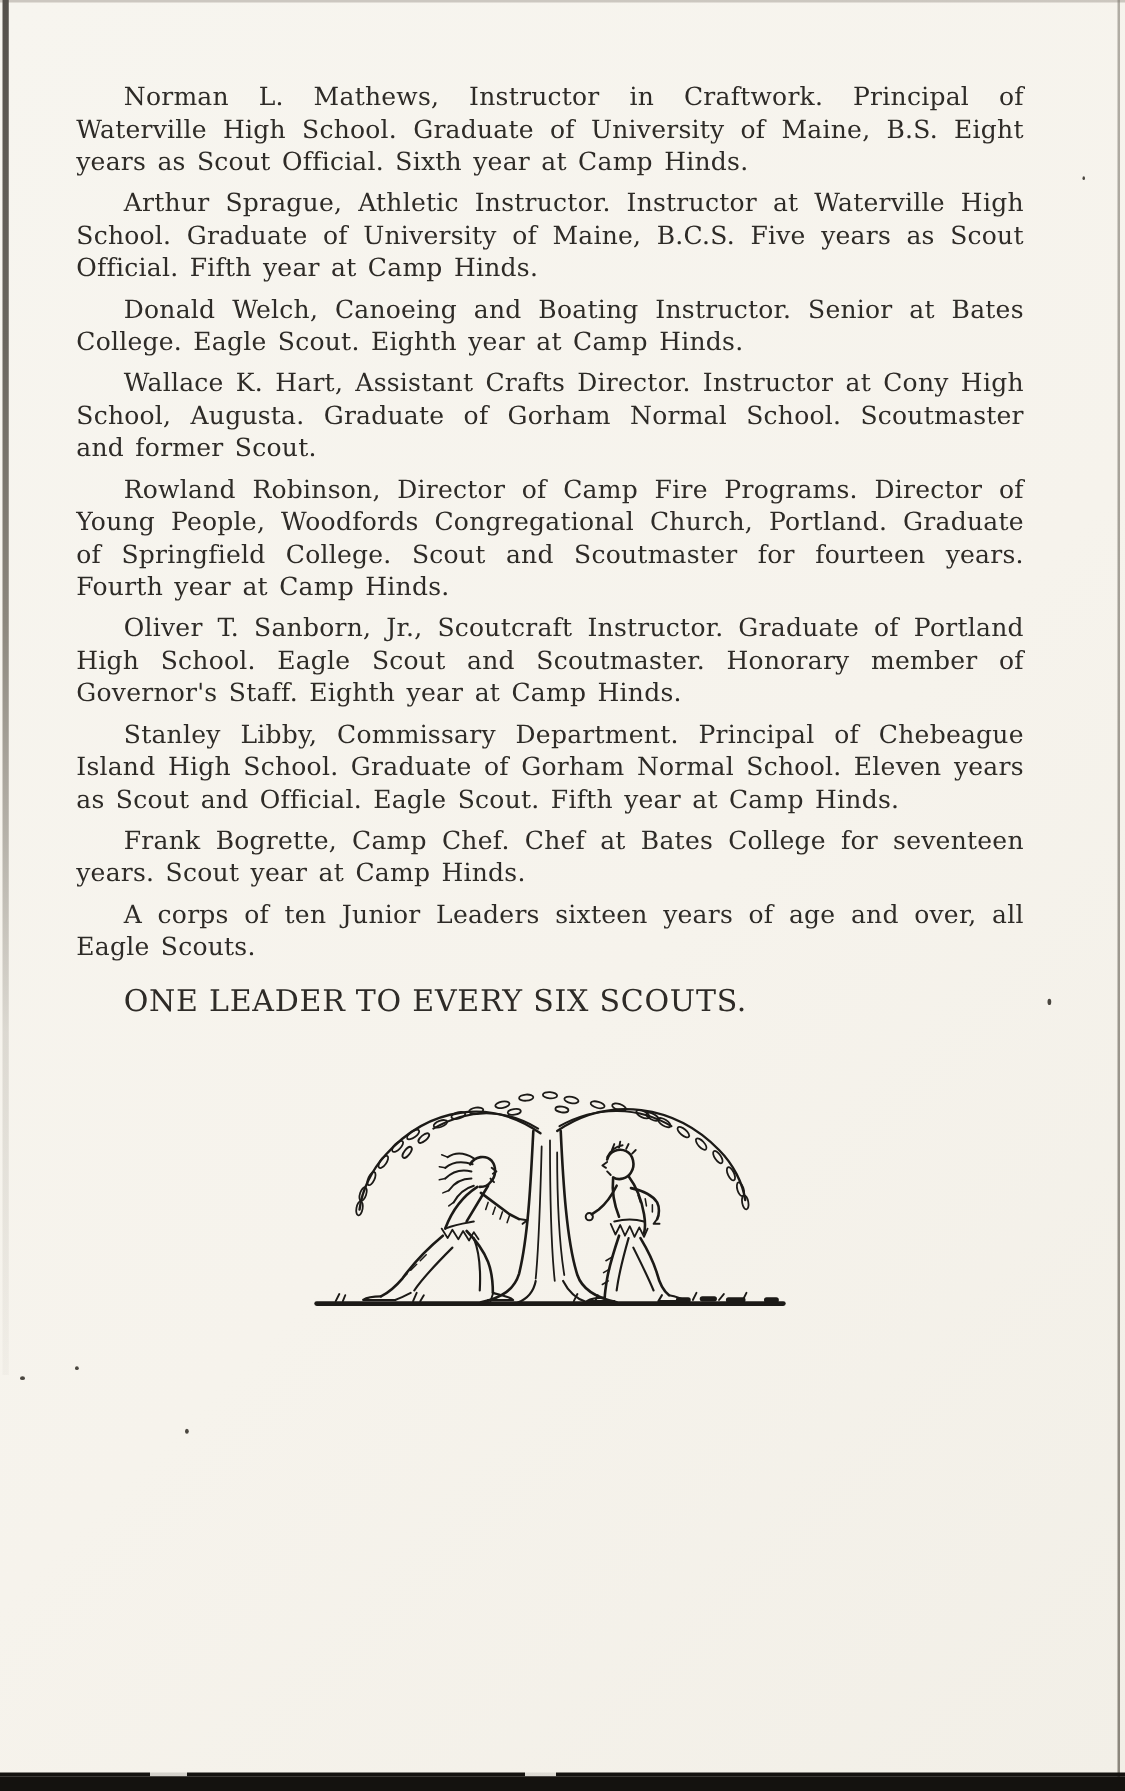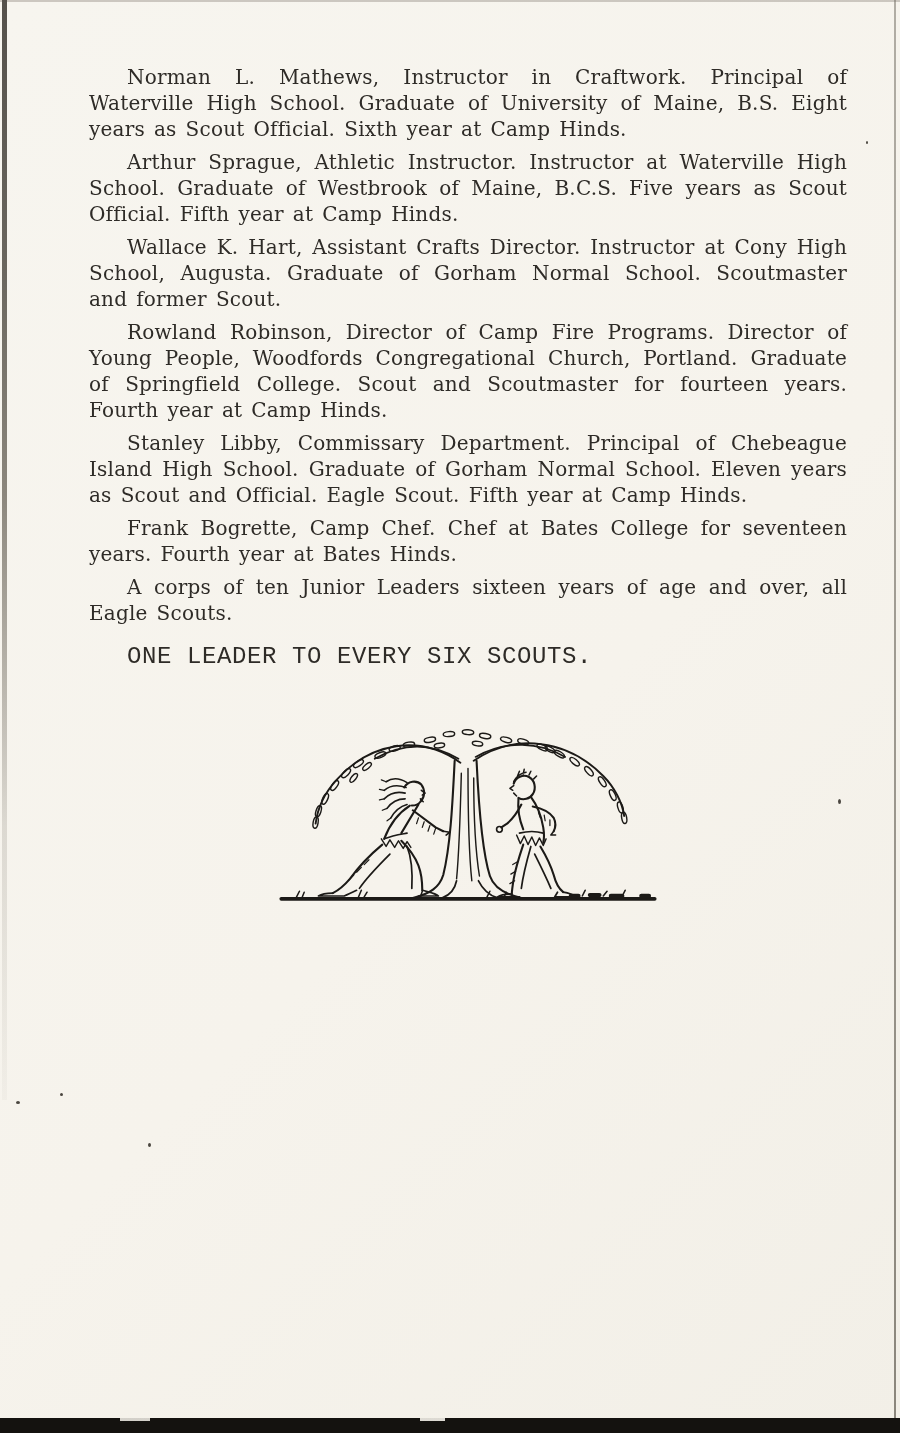--- a/index.html
+++ b/index.html
@@ -7,40 +7,39 @@
   body {
     width: 900px; height: 1433px;
     position: relative;
     overflow: hidden;
     background: linear-gradient(135deg, #f7f5ef 0%, #f6f3ec 55%, #f2efe7 100%);
     font-family: "DejaVu Serif", "Liberation Serif", serif;
     color: #2e2b27;
   }
   .page-content {
     position: absolute;
-    left: 89px; top: 64px;
+    left: 61px; top: 64px;
     width: 758px;
   }
   p.entry {
     margin: 0 0 7px 0;
     font-size: 20px;
     line-height: 26px;
     text-align: justify;
     text-indent: 38px;
     word-spacing: 2.5px;
     letter-spacing: 0.2px;
   }
   .slogan {
     margin: 16px 0 0 0;
     font-size: 24px;
     line-height: 30px;
     letter-spacing: 0.6px;
     text-indent: 38px;
     white-space: nowrap;
-    font-family: Liberation Mono, monospace;
   }
   .illustration-wrap {
     margin-top: 48px;
     text-align: center;
   }
   .illustration-wrap svg { display: inline-block; }
 
   
   .edge-left-line {
     position: absolute; left: 2px; top: 0;
@@ -87,25 +86,27 @@
 
 <div class="speckle" style="left:838px; top:799px; width:3px; height:5px;"></div>
 <div class="speckle" style="left:60px;  top:1093px; width:3px; height:3px;"></div>
 <div class="speckle" style="left:16px;  top:1101px; width:4px; height:3px;"></div>
 <div class="speckle" style="left:866px; top:141px; width:2px; height:3px;"></div>
 <div class="speckle" style="left:148px; top:1143px; width:3px; height:4px;"></div>
 
 <div class="page-content">
 
   <p class="entry">Norman L. Mathews, Instructor in Craftwork. Principal of Waterville High School. Graduate of University of Maine, B.S. Eight years as Scout Official. Sixth year at Camp Hinds.</p>
-  <p class="entry">Arthur Sprague, Athletic Instructor. Instructor at Waterville High School. Graduate of Westbrook of Maine, B.C.S. Five years as Scout Official. Fifth year at Camp Hinds.</p>
+  <p class="entry">Arthur Sprague, Athletic Instructor. Instructor at Waterville High School. Graduate of University of Maine, B.C.S. Five years as Scout Official. Fifth year at Camp Hinds.</p>
+  <p class="entry">Donald Welch, Canoeing and Boating Instructor. Senior at Bates College. Eagle Scout. Eighth year at Camp Hinds.</p>
   <p class="entry">Wallace K. Hart, Assistant Crafts Director. Instructor at Cony High School, Augusta. Graduate of Gorham Normal School. Scoutmaster and former Scout.</p>
   <p class="entry">Rowland Robinson, Director of Camp Fire Programs. Director of Young People, Woodfords Congregational Church, Portland. Graduate of Springfield College. Scout and Scoutmaster for fourteen years. Fourth year at Camp Hinds.</p>
+  <p class="entry">Oliver T. Sanborn, Jr., Scoutcraft Instructor. Graduate of Portland High School. Eagle Scout and Scoutmaster. Honorary member of Governor's Staff. Eighth year at Camp Hinds.</p>
   <p class="entry">Stanley Libby, Commissary Department. Principal of Chebeague Island High School. Graduate of Gorham Normal School. Eleven years as Scout and Official. Eagle Scout. Fifth year at Camp Hinds.</p>
-  <p class="entry">Frank Bogrette, Camp Chef. Chef at Bates College for seventeen years. Fourth year at Bates Hinds.</p>
+  <p class="entry">Frank Bogrette, Camp Chef. Chef at Bates College for seventeen years. Scout year at Camp Hinds.</p>
   <p class="entry">A corps of ten Junior Leaders sixteen years of age and over, all Eagle Scouts.</p>
 
   <p class="slogan">ONE LEADER TO EVERY SIX SCOUTS.</p>
 
   <div class="illustration-wrap">
     <svg width="400" height="192" viewBox="0 0 420 200" fill="none" stroke="#1c1a17" stroke-width="2.2" stroke-linecap="round" stroke-linejoin="round">
 
       <g>
         <path d="M14 187 L406 187" stroke-width="4"></path>
         <path d="M30 185 l3 -6 M36 185 l2 -5 M95 185 l3 -7 M101 185 l3 -5 M160 185 l2 -6

